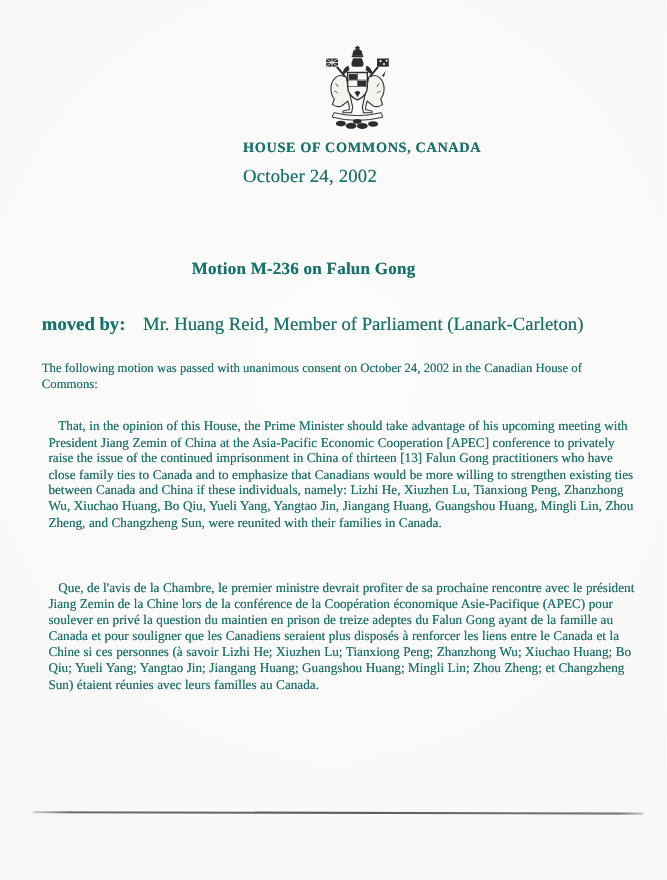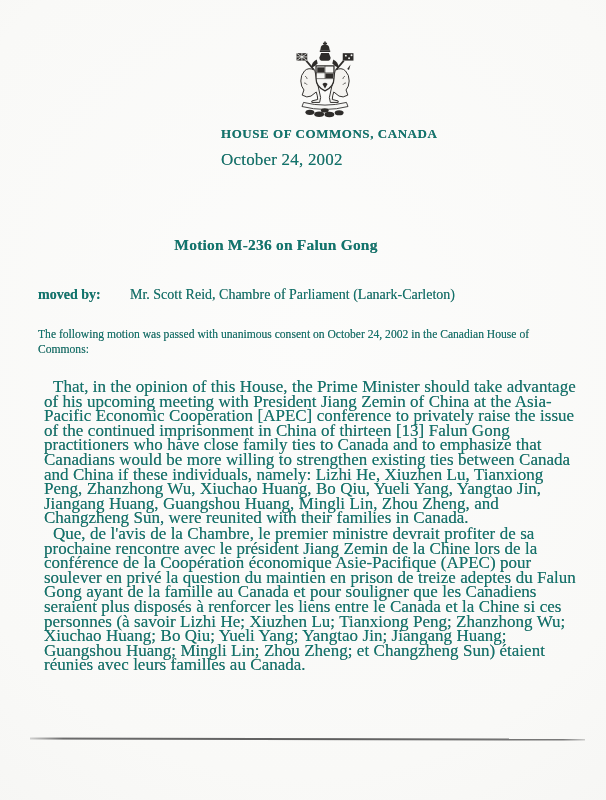--- a/index.html
+++ b/index.html
@@ -27,31 +27,31 @@
     left: 221px; top: 150px;
     font-size: 17px; letter-spacing: 0.2px;
     white-space: nowrap;
   }
   .title {
     left: 0; top: 236px; width: 552px;
     text-align: center;
     font-size: 15.5px; font-weight: bold; letter-spacing: 0.2px;
     white-space: nowrap;
   }
-  .byline { left: 38px; top: 287px; font-size: 14px; line-height: 15px; }
+  .byline { left: 38px; top: 287px; font-size: 17px; line-height: 15px; }
   .byline .row { display: flex; }
   .byline .lbl { width: 92px; font-weight: bold; flex: none; }
   .byline .val { white-space: nowrap; }
   .intro {
     left: 38px; top: 327px; width: 537px;
     font-size: 11.6px; line-height: 15px;
   }
   .motion {
     left: 44px; width: 534px;
-    font-size: 17px; line-height: 14.6px;
+    font-size: 12px; line-height: 14.6px;
     text-indent: 9px;
     word-spacing: 0.2px;
   }
   .motion.en { top: 380px; }
   .motion.fr { top: 527px; }
   .scan-line {
     left: 30px; top: 738px; width: 555px; height: 2px;
     background: linear-gradient(to right,
       rgba(90,90,90,0.25) 0%, #6b6b6b 6%, #5f5f5f 55%, #7a7a7a 96%, rgba(120,120,120,0.35) 100%);
     transform: rotate(0.12deg);
@@ -112,21 +112,21 @@
 
 <div class="abs ink org">HOUSE OF COMMONS, CANADA</div>
 
 <div class="abs ink date">October 24, 2002</div>
 
 <div class="abs ink title">Motion M-236 on Falun Gong</div>
 
 <div class="abs ink byline">
   <div class="row">
     <span class="lbl">moved by:</span>
-    <span class="val">Mr. Scott Reid, Chambre of Parliament (Lanark-Carleton)</span>
+    <span class="val">Mr. Huang Reid, Member of Parliament (Lanark-Carleton)</span>
   </div>
 </div>
 
 <div class="abs ink intro">The following motion was passed with unanimous consent on October 24, 2002 in the Canadian House of Commons:</div>
 
 <div class="abs ink motion en">That, in the opinion of this House, the Prime Minister should take advantage of his upcoming meeting with President Jiang Zemin of China at the Asia-Pacific Economic Cooperation [APEC] conference to privately raise the issue of the continued imprisonment in China of thirteen [13] Falun Gong practitioners who have close family ties to Canada and to emphasize that Canadians would be more willing to strengthen existing ties between Canada and China if these individuals, namely: Lizhi He, Xiuzhen Lu, Tianxiong Peng, Zhanzhong Wu, Xiuchao Huang, Bo Qiu, Yueli Yang, Yangtao Jin, Jiangang Huang, Guangshou Huang, Mingli Lin, Zhou Zheng, and Changzheng Sun, were reunited with their families in Canada.</div>
 
 <div class="abs ink motion fr">Que, de l'avis de la Chambre, le premier ministre devrait profiter de sa prochaine rencontre avec le président Jiang Zemin de la Chine lors de la conférence de la Coopération économique Asie-Pacifique (APEC) pour soulever en privé la question du maintien en prison de treize adeptes du Falun Gong ayant de la famille au Canada et pour souligner que les Canadiens seraient plus disposés à renforcer les liens entre le Canada et la Chine si ces personnes (à savoir Lizhi He; Xiuzhen Lu; Tianxiong Peng; Zhanzhong Wu; Xiuchao Huang; Bo Qiu; Yueli Yang; Yangtao Jin; Jiangang Huang; Guangshou Huang; Mingli Lin; Zhou Zheng; et Changzheng Sun) étaient réunies avec leurs familles au Canada.</div>
 
 <div class="abs scan-line"></div>

